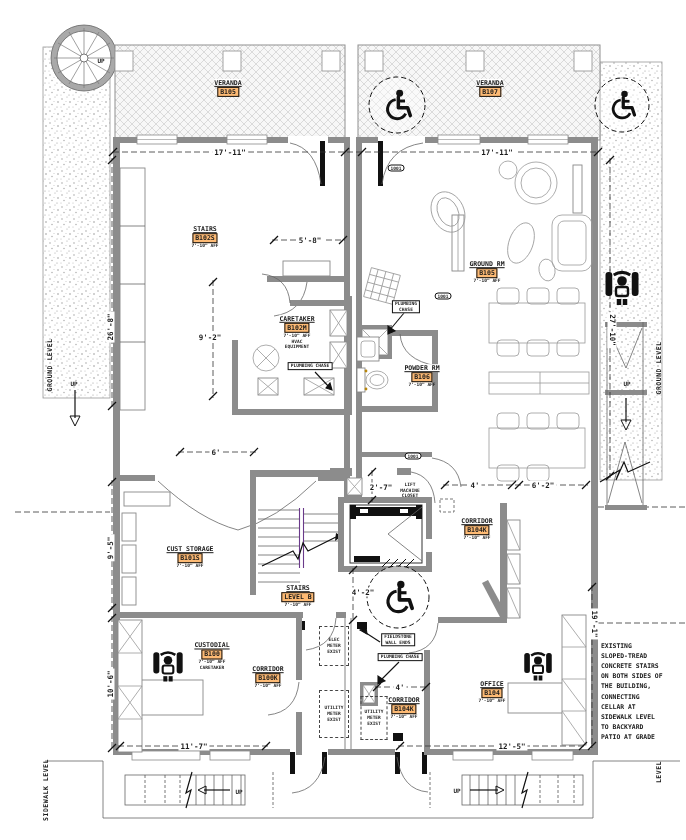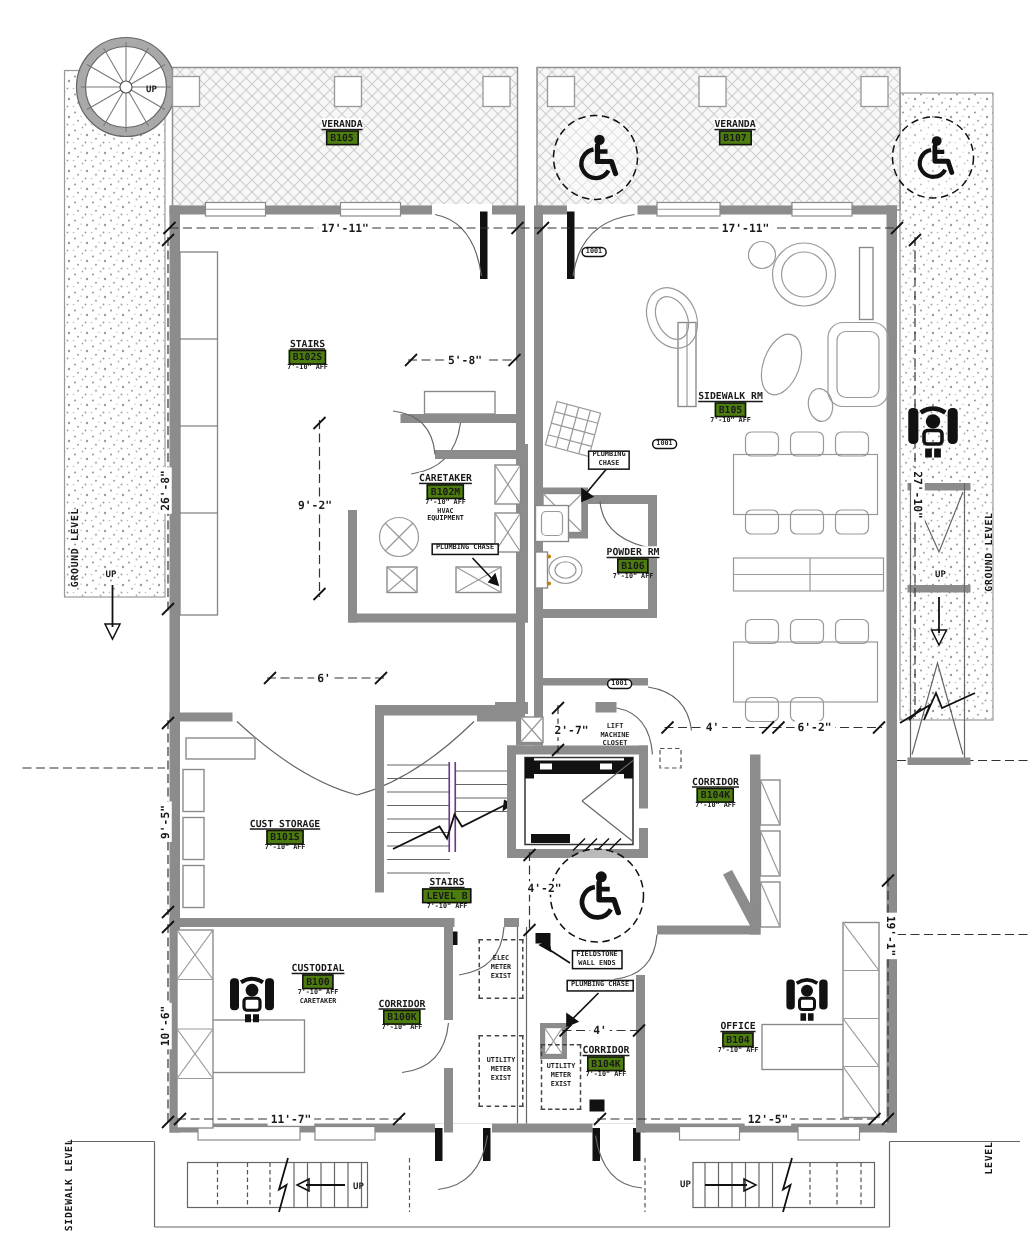--- a/index.html
+++ b/index.html
@@ -10,21 +10,21 @@
   svg .thin{stroke:#666;stroke-width:.8;fill:none;}
   svg .furn{stroke:#888;stroke-width:.9;fill:#fff;}
   svg .furn2{stroke:#999;stroke-width:.8;fill:none;}
   svg .dash{stroke:#333;stroke-width:.8;fill:none;stroke-dasharray:6 3;}
   svg .dash2{stroke:#555;stroke-width:.8;fill:none;stroke-dasharray:3 2;}
   svg .blk{stroke:#111;stroke-width:1.2;fill:none;}
   svg .purp{stroke:#6a3a8a;stroke-width:1.1;fill:none;}
   .lbl{position:absolute;transform:translate(-50%,-50%);text-align:center;white-space:nowrap;z-index:5;}
   .rm{font-size:6.5px;font-weight:bold;line-height:1.25;}
   .rname{text-decoration:underline;background:#fff;}
-  .num{display:inline-block;border:1px solid #111;background:#4d7c0f;padding:0 2px;font-size:6.5px;}
+  .num{display:inline-block;border:1px solid #111;background:#fdba74;padding:0 2px;font-size:6.5px;}
   .aff{font-size:4.5px;font-weight:bold;white-space:pre-line;line-height:1.2;}
   .dim{font-size:7.5px;font-weight:bold;background:#fff;padding:0 2px;z-index:6;}
   .v{transform:translate(-50%,-50%) rotate(-90deg);}
   .v2{transform:translate(-50%,-50%) rotate(90deg);}
   .lvl{font-size:6.5px;font-weight:bold;letter-spacing:.5px;}
   .up{font-size:6px;font-weight:bold;background:transparent;}
   .tagbox{position:absolute;transform:translate(-50%,-50%);border:1px solid #111;background:#fff;
           font-size:4.6px;font-weight:bold;line-height:1.25;padding:0 2px;text-align:center;
           white-space:pre-line;z-index:6;}
   .meter{position:absolute;transform:translate(-50%,-50%);border:1px dashed #444;font-size:4.5px;
@@ -539,21 +539,21 @@
   <div class="aff">7'-10" AFF</div>
 </div>
 <div class="lbl rm" style="left:297px;top:332px">
   <div class="rname">CARETAKER</div>
   <span class="num">B102M</span>
   <div class="aff">7'-10" AFF</div>
   <div class="aff">HVAC
 EQUIPMENT</div>
 </div>
 <div class="lbl rm" style="left:487px;top:272px">
-  <div class="rname">SIDEWALK RM</div>
+  <div class="rname">GROUND RM</div>
   <span class="num">B105</span>
   <div class="aff">7'-10" AFF</div>
 </div>
 <div class="lbl rm" style="left:422px;top:376px">
   <div class="rname">POWDER RM</div>
   <span class="num">B106</span>
   <div class="aff">7'-10" AFF</div>
 </div>
 <div class="lbl rm" style="left:190px;top:557px">
   <div class="rname">CUST STORAGE</div>
@@ -637,14 +637,24 @@
 <div class="lbl lvl v" style="left:659px;top:368px">GROUND LEVEL</div>
 <div class="lbl lvl v" style="left:46px;top:790px">SIDEWALK LEVEL</div>
 <div class="lbl lvl v" style="left:659px;top:772px">LEVEL</div>
 
 <div class="lbl up" style="left:101px;top:60px">UP</div>
 <div class="lbl up" style="left:74px;top:383px">UP</div>
 <div class="lbl up" style="left:627px;top:383px">UP</div>
 <div class="lbl up" style="left:239px;top:791px">UP</div>
 <div class="lbl up" style="left:457px;top:790px">UP</div>
 
+<div class="note" style="left:601px;top:641px;width:86px">EXISTING
+SLOPED-TREAD
+CONCRETE STAIRS
+ON BOTH SIDES OF
+THE BUILDING,
+CONNECTING
+CELLAR AT
+SIDEWALK LEVEL
+TO BACKYARD
+PATIO AT GRADE</div>
 
 </div>
 
 </body></html>

